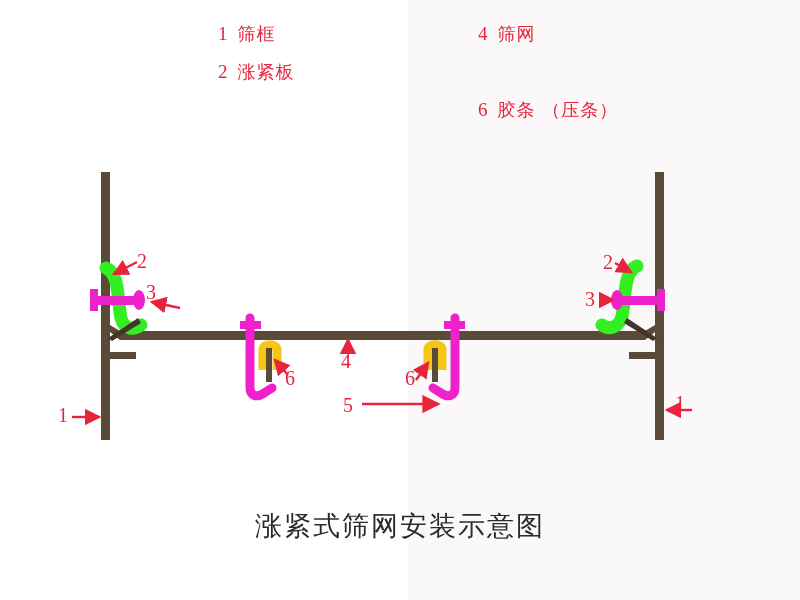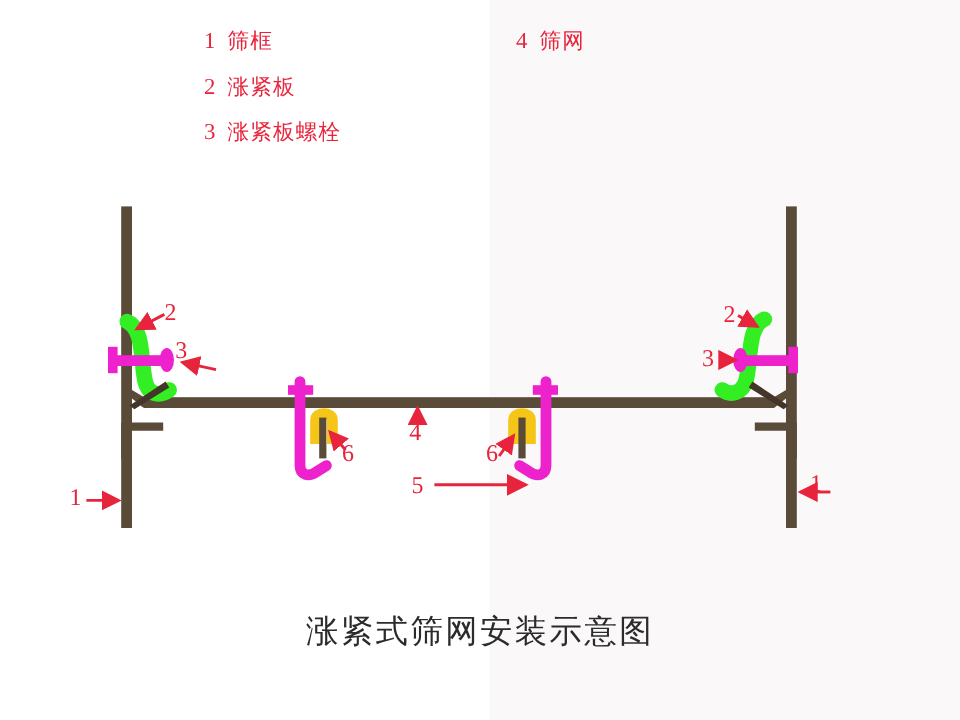--- a/index.html
+++ b/index.html
@@ -7,21 +7,21 @@
     width:800px;height:600px;
     background:#ffffff;
     font-family:"Liberation Serif","DejaVu Serif",serif;
     overflow:hidden;position:relative;
   }
   #stage{position:absolute;left:0;top:0;width:800px;height:600px;}
   
   .bg-left{position:absolute;left:0;top:0;width:408px;height:600px;background:#ffffff;}
   .bg-right{position:absolute;left:408px;top:0;width:392px;height:600px;background:#faf8f8;}
 
-  .legend{position:absolute;color:#e8243c;font-size:19px;letter-spacing:1px;white-space:nowrap;}
+  .legend{position:absolute;color:#e8243c;font-size:19px;letter-spacing:1px;white-space:nowrap;margin-left:48px;}
   .legend .num{font-family:"Liberation Serif",serif;margin-right:9px;}
   .legend .txt{font-family:"DejaVu Sans","Liberation Sans",sans-serif;font-size:18px;}
 
   .title{
     position:absolute;left:0;top:508px;width:800px;text-align:center;
     font-family:"DejaVu Sans","Liberation Sans",sans-serif;
     font-size:27px;color:#2b2b2b;letter-spacing:2px;
   }
 
   .callout{
@@ -37,26 +37,26 @@
 
   <div class="bg-left"></div>
   <div class="bg-right"></div>
 
   <div class="legend" style="left:170px;top:22px;">
     <span class="num">1</span><span class="txt">筛框</span>
   </div>
   <div class="legend" style="left:170px;top:60px;text-align:center;">
     <span class="num">2</span><span class="txt">涨紧板</span>
   </div>
-  <div class="legend" style="left:170px;top:98px;">
-    <span class="num">3</span><span class="txt">涨紧板螺栓</span>
-  </div>
 
   <div class="legend" style="left:430px;top:22px;text-align:right;">
     <span class="num">4</span><span class="txt">筛网</span>
+  </div>
+  <div class="legend" style="left:430px;top:98px;">
+    <span class="num">6</span><span class="txt">胶条 （压条）</span>
   </div>
 
   <svg width="800" height="600" viewBox="0 0 800 600">
 
     <rect x="101" y="172" width="9" height="268" fill="#5a4a38"></rect>
     <rect x="655" y="172" width="9" height="268" fill="#5a4a38"></rect>
 
     <polygon points="110,325 125,334 640,334 655,325 655,332 645,340 120,340 110,332" fill="#5a4a38"></polygon>
     <rect x="118" y="331" width="528" height="8" fill="#5a4a38"></rect>
 

